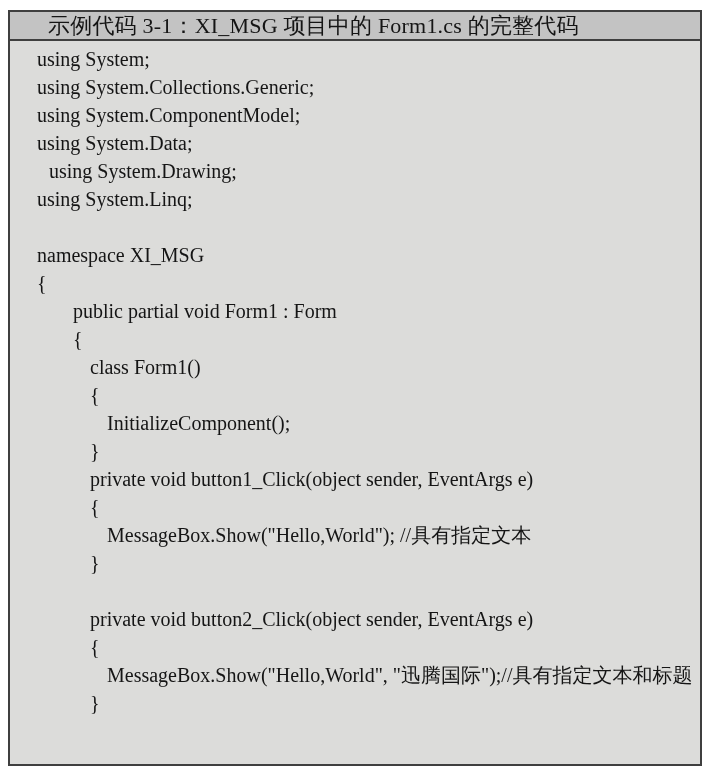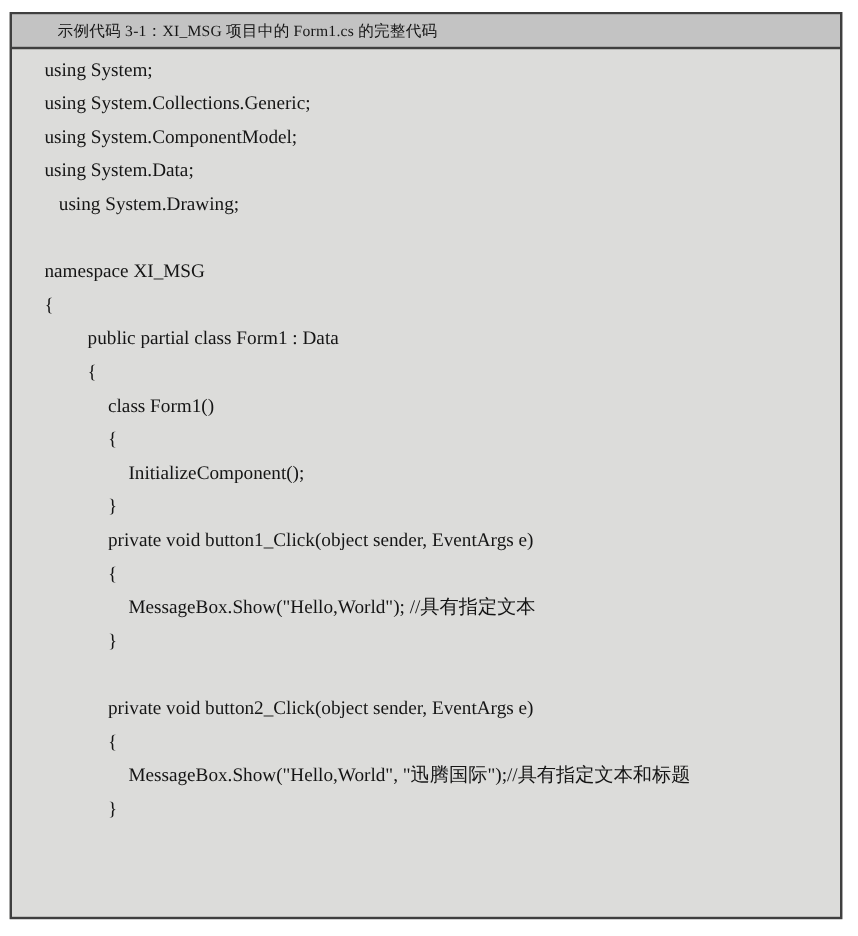--- a/index.html
+++ b/index.html
@@ -24,54 +24,55 @@
     width:694px;height:756px;
     border:2px solid var(--border);
     background:var(--body-bg);
     overflow:hidden;
   }
   .listing-header{
     height:29px;
     background:var(--header-bg);
     border-bottom:2px solid var(--border);
     padding-left:38px;
-    font-size:13px;
+    font-size:22px;
     line-height:28px;
     color:var(--text);
     letter-spacing:0.2px;
     white-space:pre;
   }
   .code-area{
     padding:4px 6px 0 27px;
     color:var(--text);
   }
   .code-line{
-    font-size:16px;
+    font-size:20px;
     line-height:28px;
     height:28px;
     white-space:pre;
     color:var(--text);
   }
 </style>
 </head>
 <body>
 
 <div class="page">
   <div class="listing-box">
     <div class="listing-header">示例代码 3-1：XI_MSG 项目中的 Form1.cs 的完整代码</div>
     <div class="code-area" id="code-area">
         <div class="code-line" style="padding-left: 0px;">using System;</div>
         <div class="code-line" style="padding-left: 0px;">using System.Collections.Generic;</div>
         <div class="code-line" style="padding-left: 0px;">using System.ComponentModel;</div>
         <div class="code-line" style="padding-left: 0px;">using System.Data;</div>
         <div class="code-line" style="padding-left: 0px; margin-left: 12px;">using System.Drawing;</div>
+        <div class="code-line" style="padding-left: 0px;">using System.Linq;</div>
         <div class="code-line" style="padding-left: 0px;">&nbsp;</div>
         <div class="code-line" style="padding-left: 0px;">namespace XI_MSG</div>
         <div class="code-line" style="padding-left: 0px;">{</div>
-        <div class="code-line" style="padding-left: 36px;">public partial class Form1 : Data</div>
+        <div class="code-line" style="padding-left: 36px;">public partial void Form1 : Form</div>
         <div class="code-line" style="padding-left: 36px;">{</div>
         <div class="code-line" style="padding-left: 53px;">class Form1()</div>
         <div class="code-line" style="padding-left: 53px;">{</div>
         <div class="code-line" style="padding-left: 70px;">InitializeComponent();</div>
         <div class="code-line" style="padding-left: 53px;">}</div>
         <div class="code-line" style="padding-left: 53px;">private void button1_Click(object sender, EventArgs e)</div>
         <div class="code-line" style="padding-left: 53px;">{</div>
         <div class="code-line" style="padding-left: 70px;">MessageBox.Show("Hello,World"); //具有指定文本</div>
         <div class="code-line" style="padding-left: 53px;">}</div>
         <div class="code-line" style="padding-left: 0px;">&nbsp;</div>

